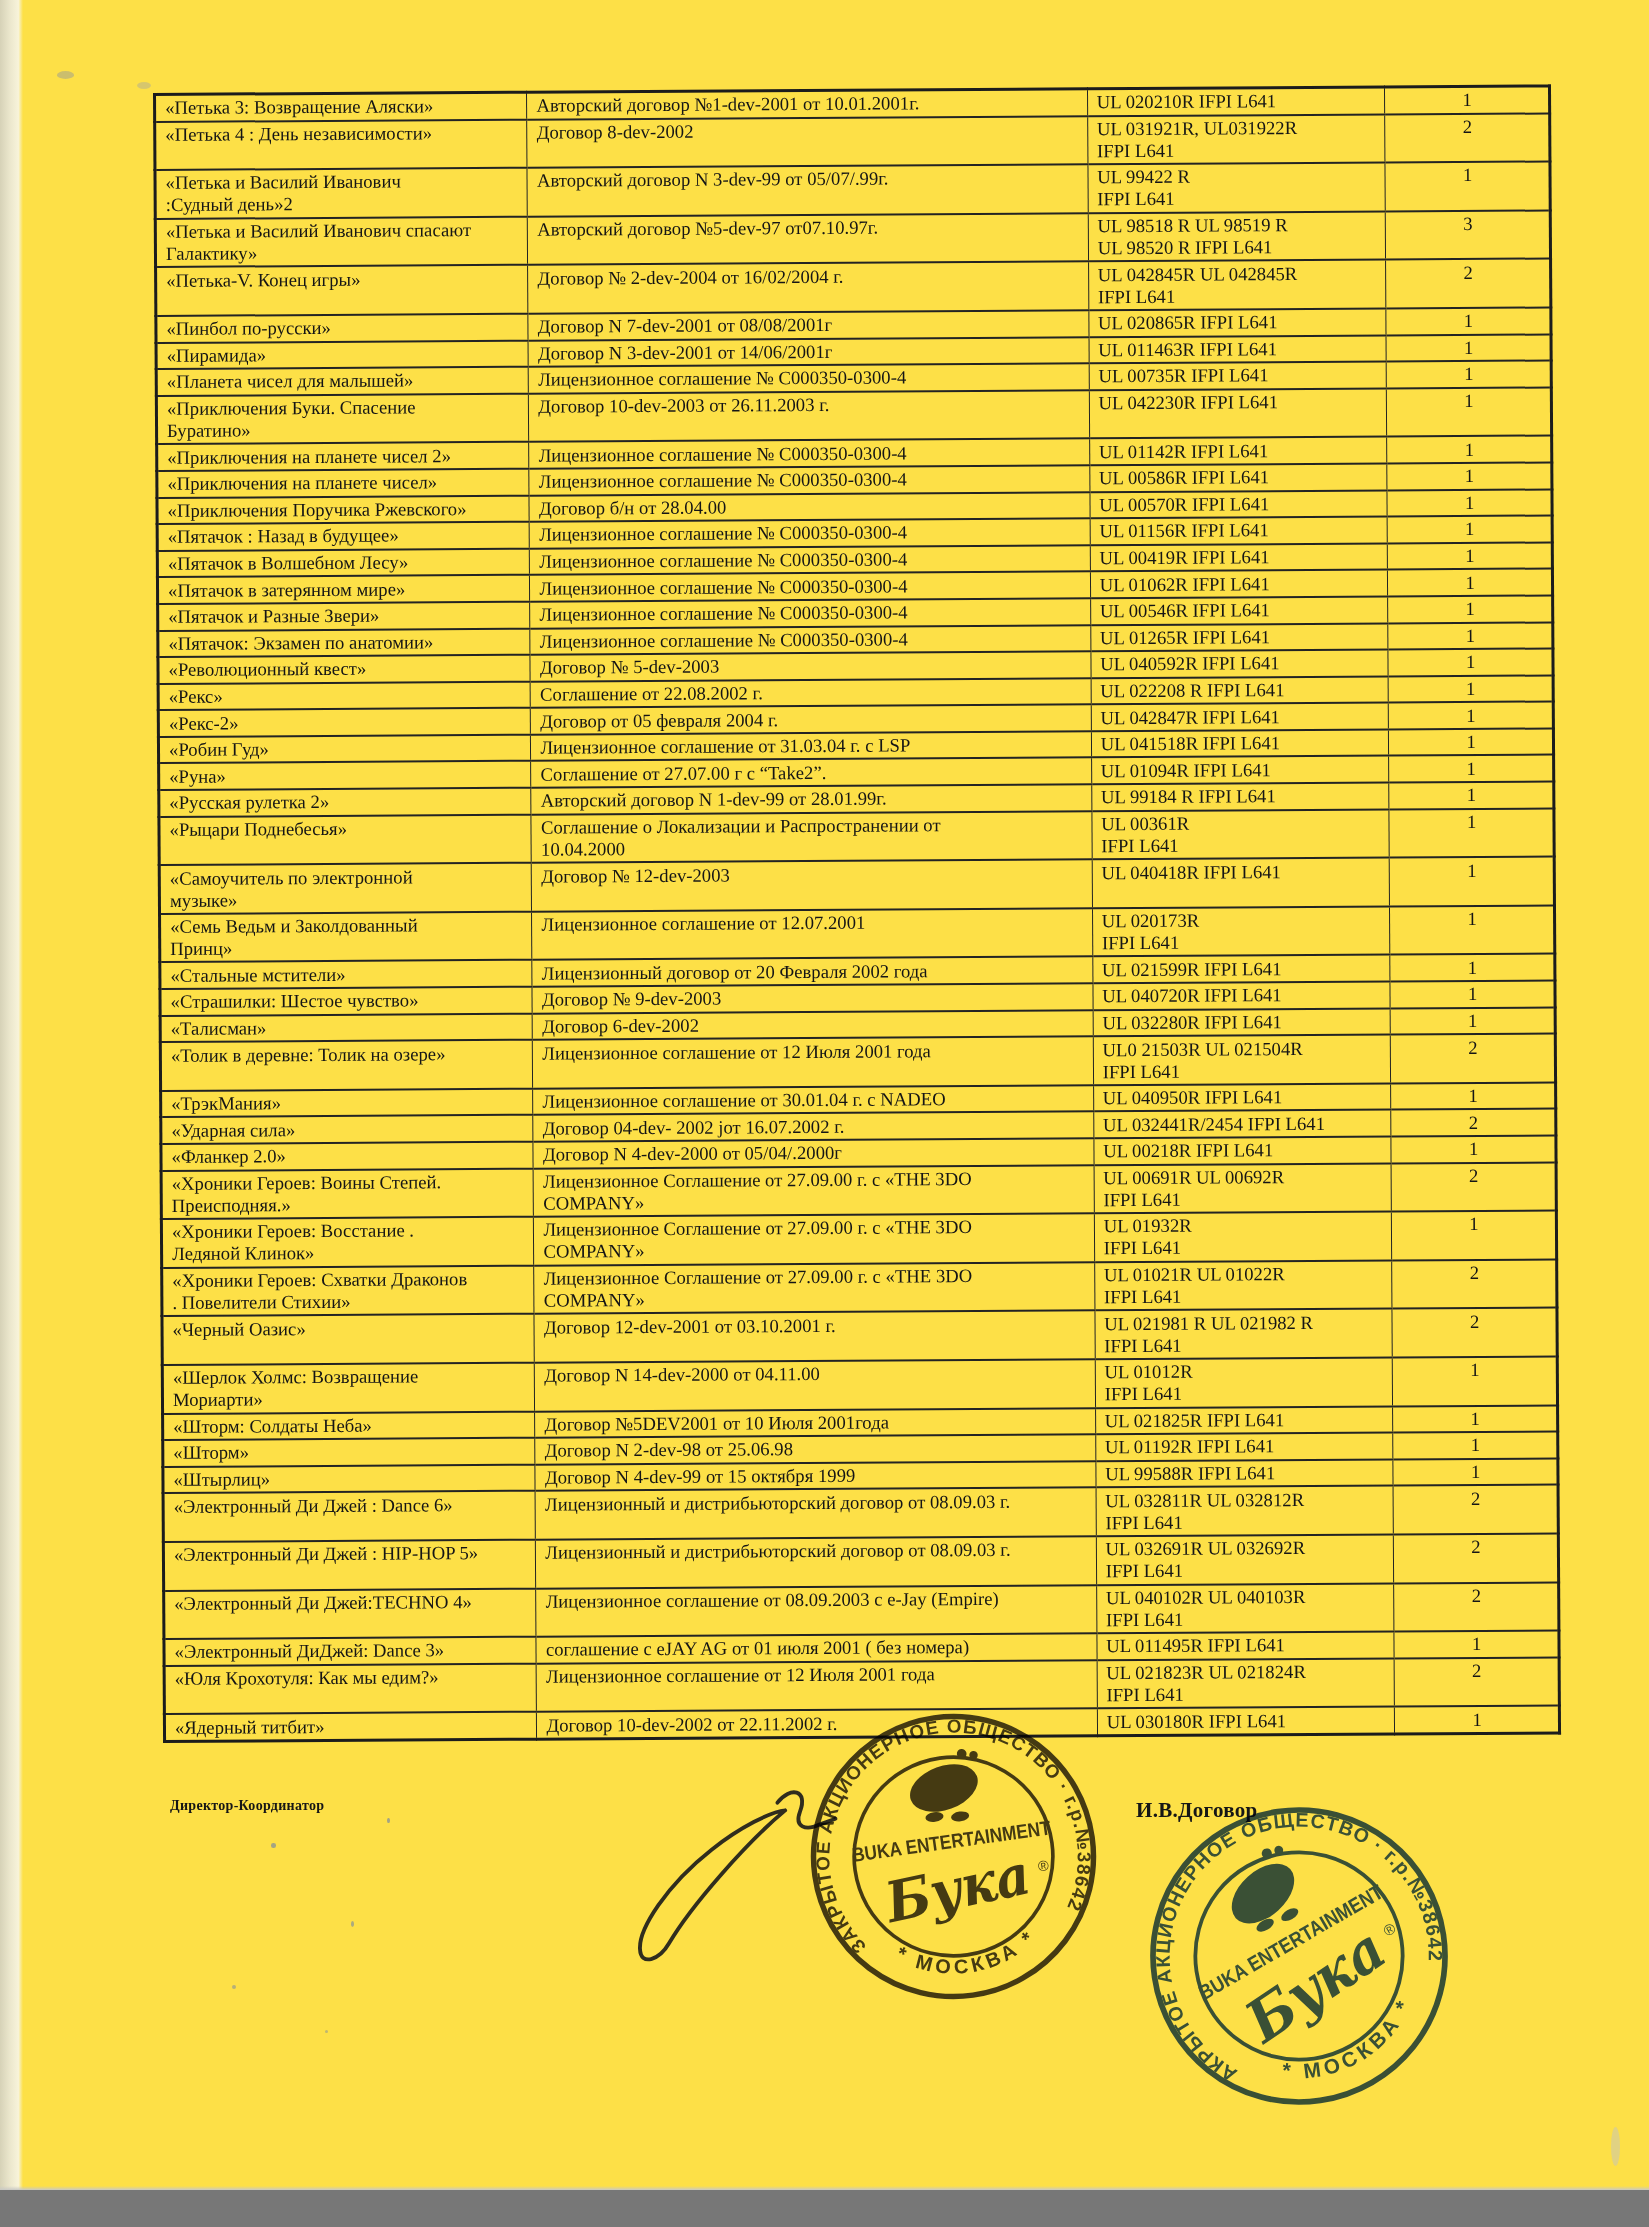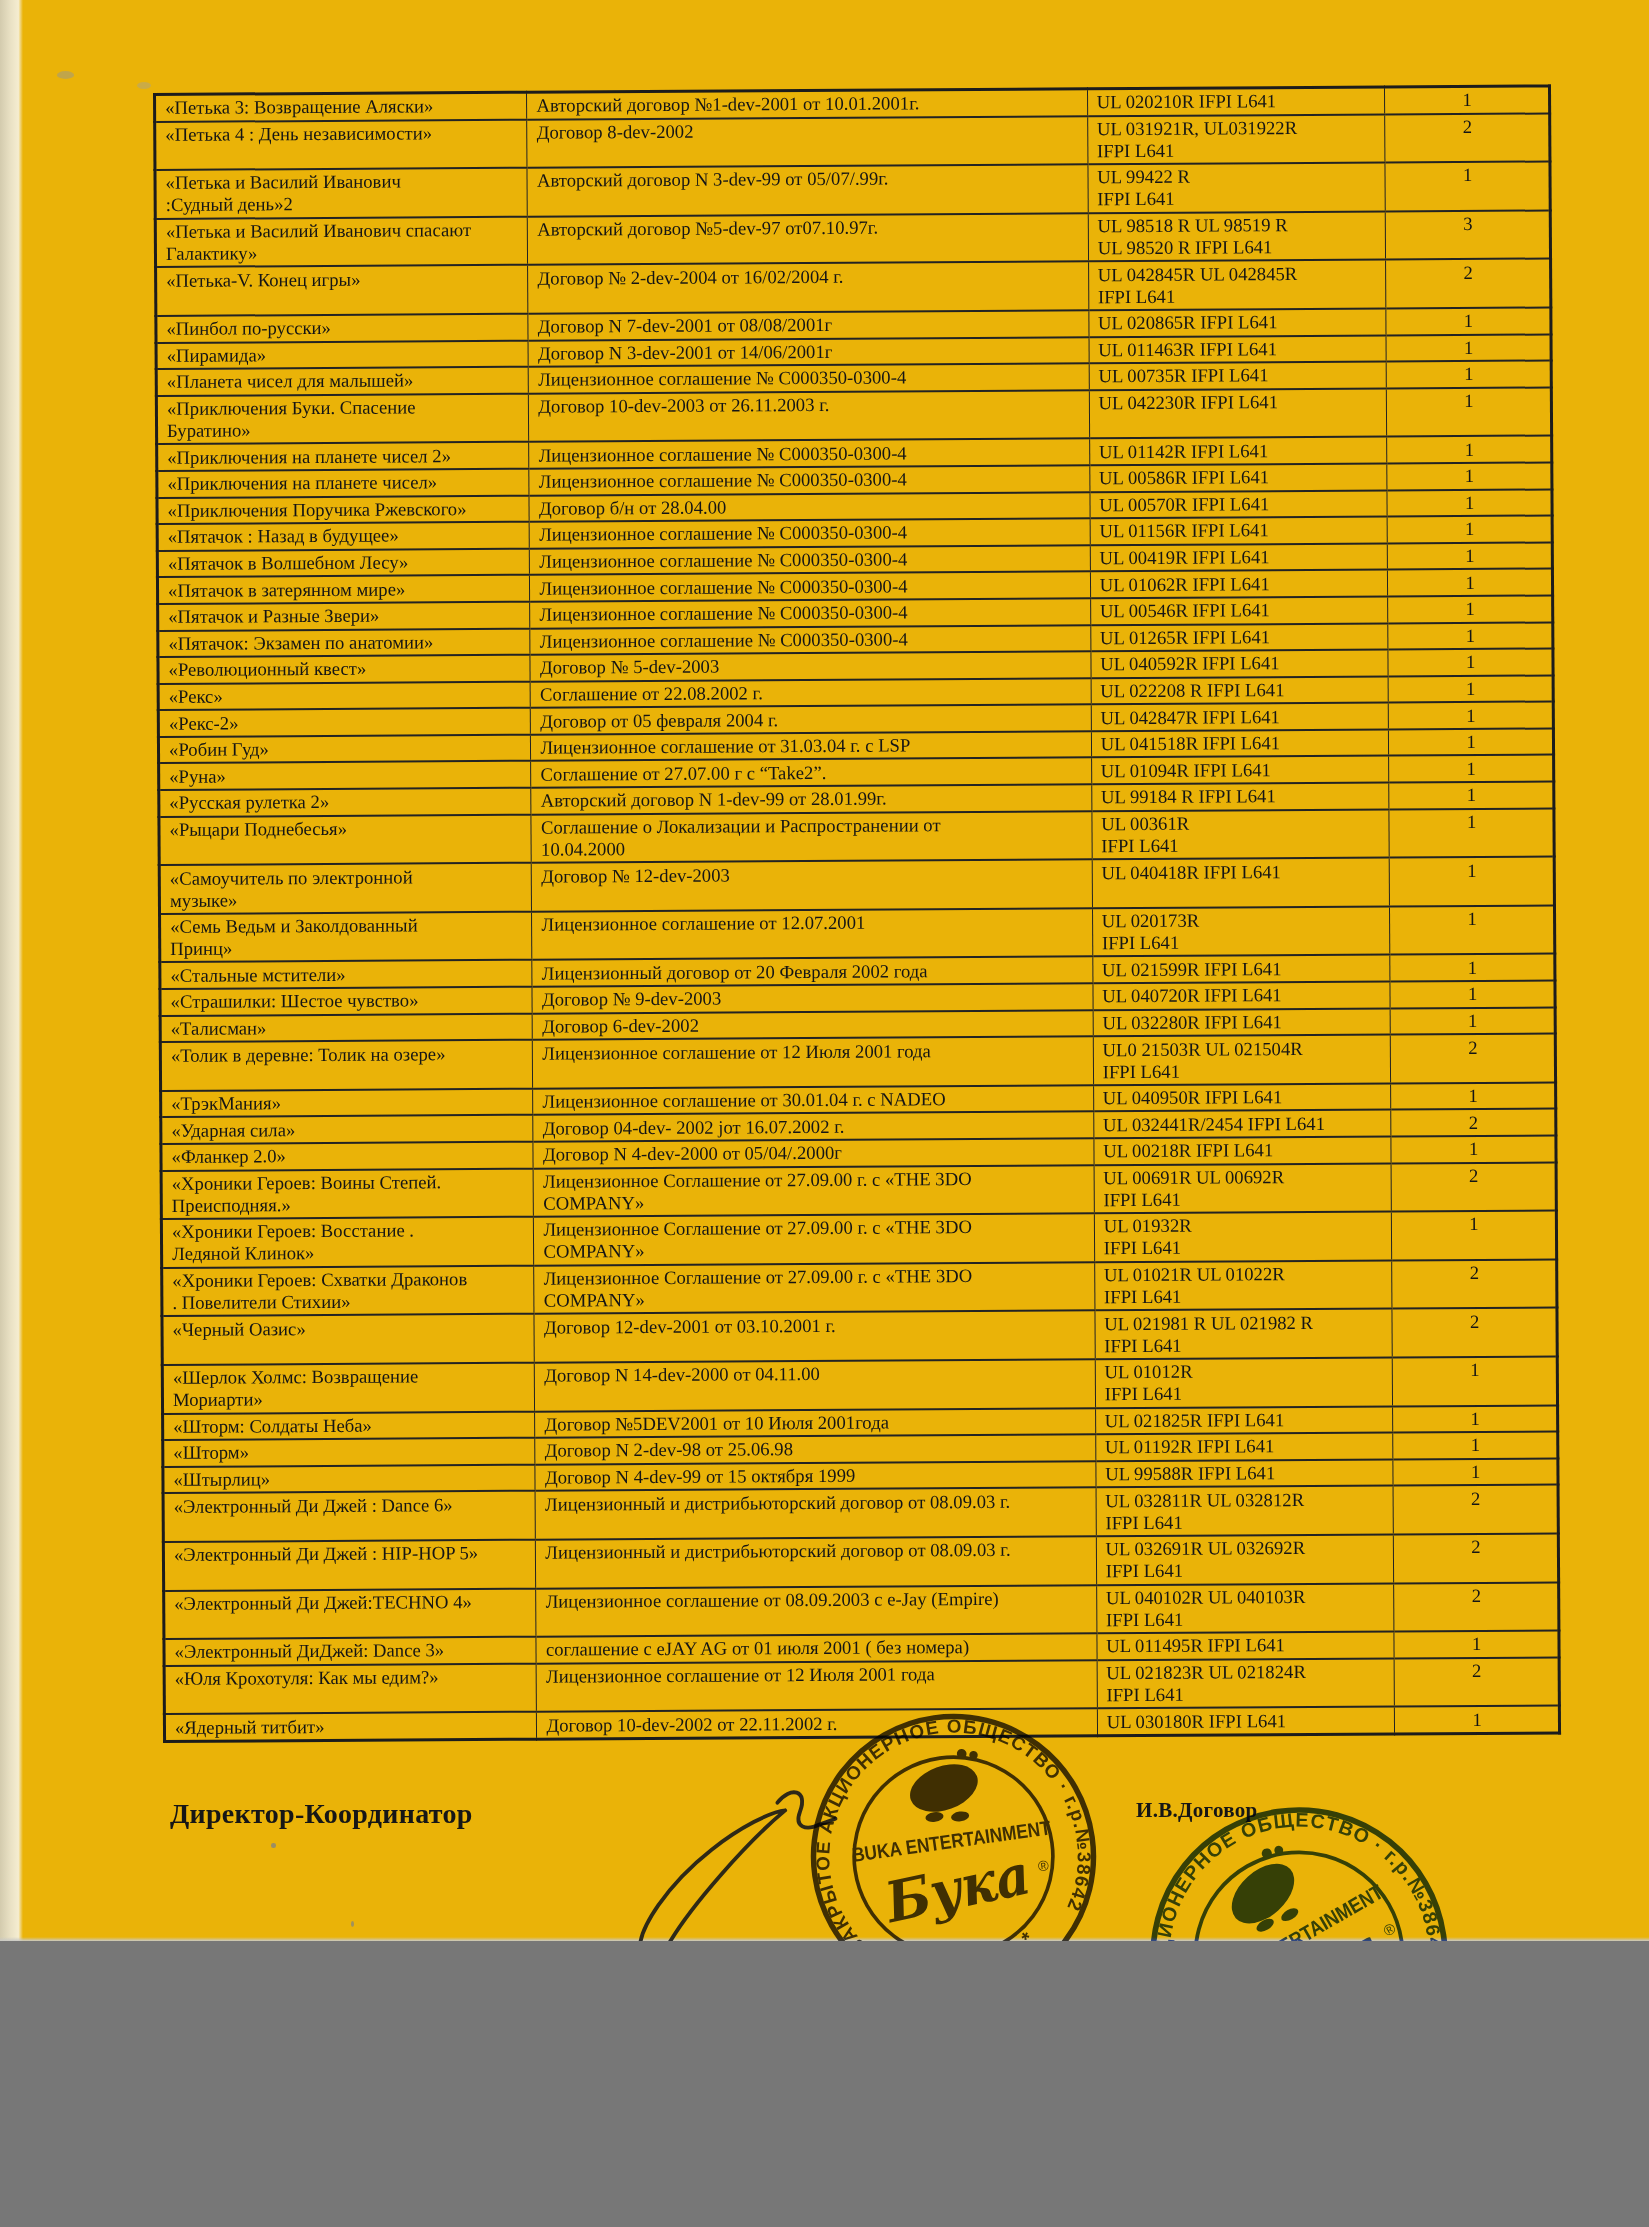--- a/index.html
+++ b/index.html
@@ -1,19 +1,19 @@
 <!DOCTYPE html>
 <html style="font-size:10.3px"><head>
 <meta charset="utf-8">
 <style>
   html,body{margin:0;padding:0;background:#777;}
   .page{
     position:relative;
-    width:1650px;height:1941px;
-    background:#eab308;
+    width:1650px;height:2190px;
+    background:#fde047;
     overflow:hidden;
     font-family:"Liberation Serif", serif;
     color:#161616;
   }
   
   .scan-edge-left{
     position:absolute;left:0;top:0;width:23px;height:2227px;
     background:linear-gradient(to right,#cfcfcb 0%,#e9e9e5 45%,#f7f7f4 80%,rgba(255,255,255,0));
     opacity:.85;
   }
@@ -45,21 +45,21 @@
     color:#151515;
   }
   .doc-table{border:3.9px solid #1c1c1c;}
   .c-title{width:367px;}
   .c-contract{width:567px;}
   .c-license{width:290px;}
   .c-count{width:155px;text-align:center;font-size:20px;}
   
   .director-label{
     position:absolute;left:170px;top:1798px;
-    font-size:28px;font-weight:bold;letter-spacing:0.3px;
+    font-size:14px;font-weight:bold;letter-spacing:0.3px;
     z-index:3;
   }
   .signer-name{
     position:absolute;left:1136px;top:1798px;
     font-size:21px;font-weight:bold;letter-spacing:0.3px;
     z-index:3;
   }
   .signature-svg{position:absolute;left:558px;top:1782px;z-index:4;}
   .stamp{position:absolute;mix-blend-mode:multiply;z-index:5;}
   .stamp-black{left:802px;top:1705px;opacity:.92;}

